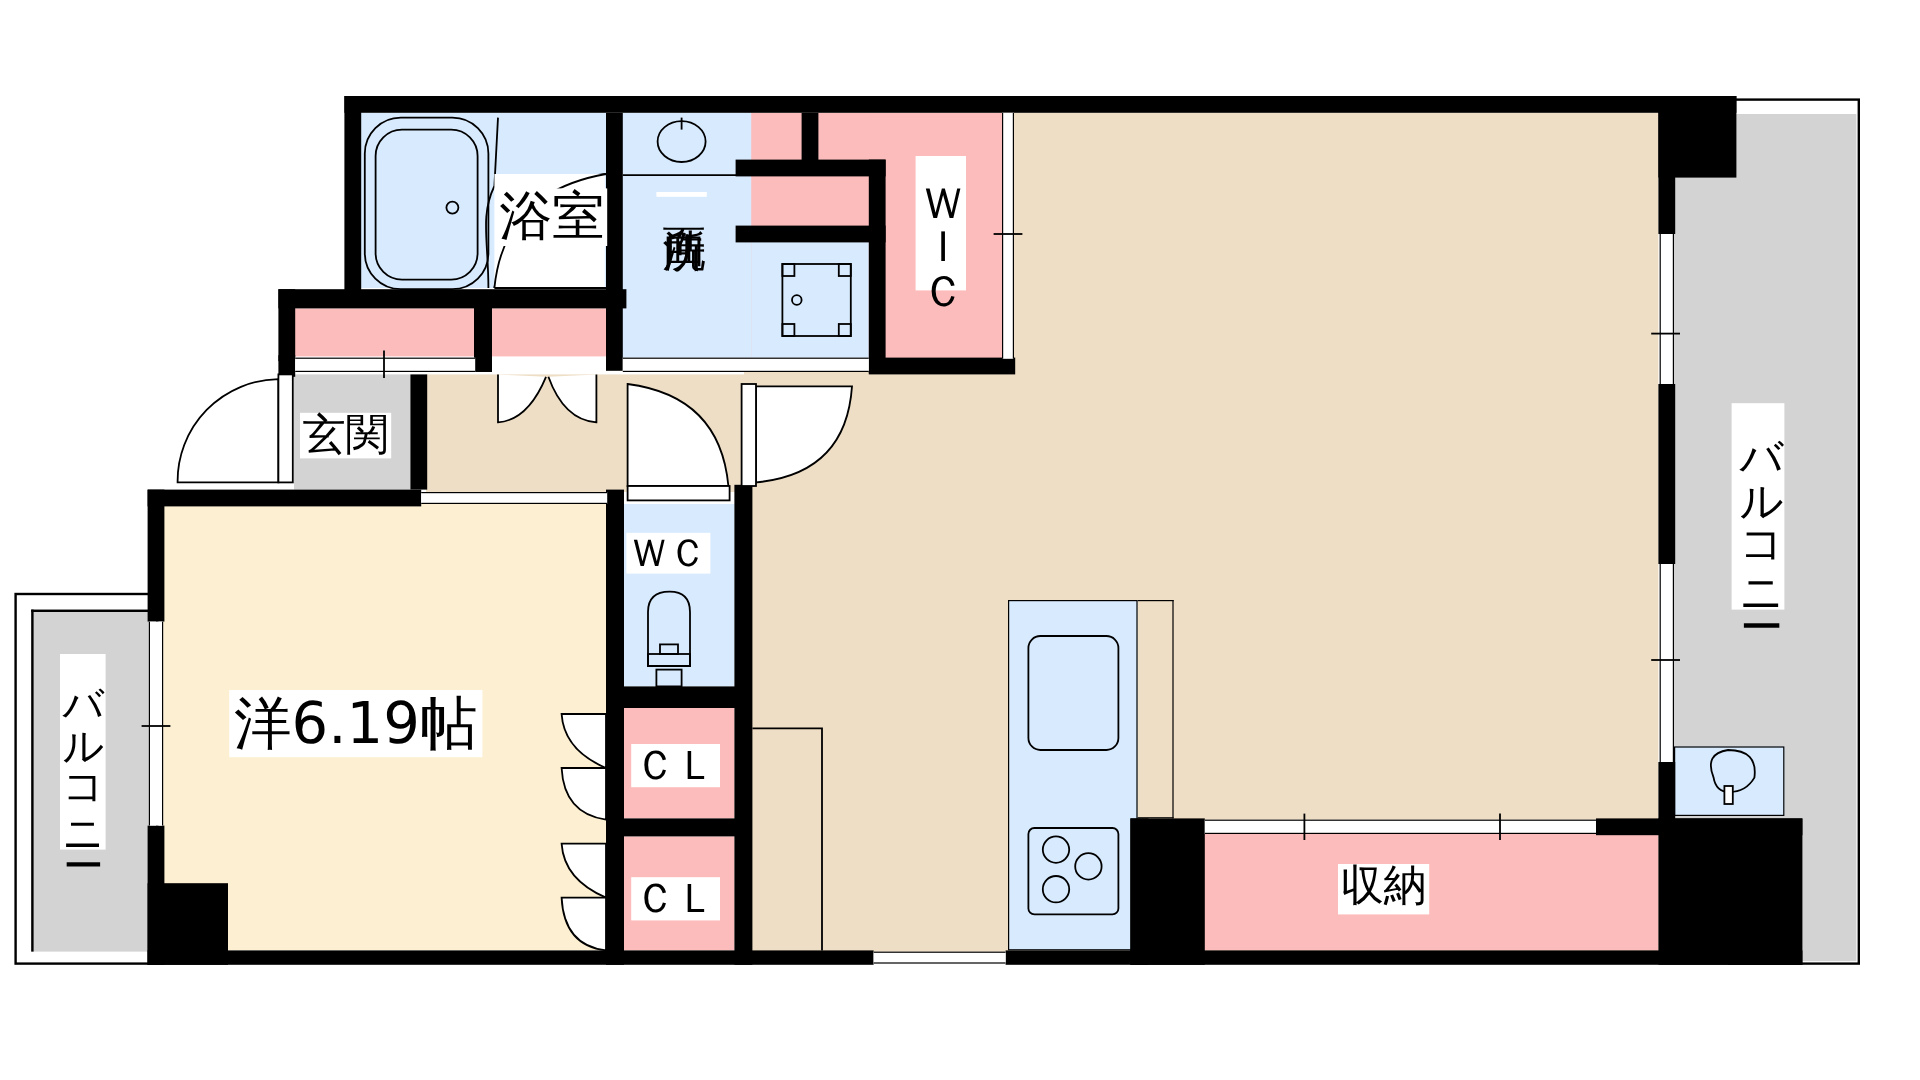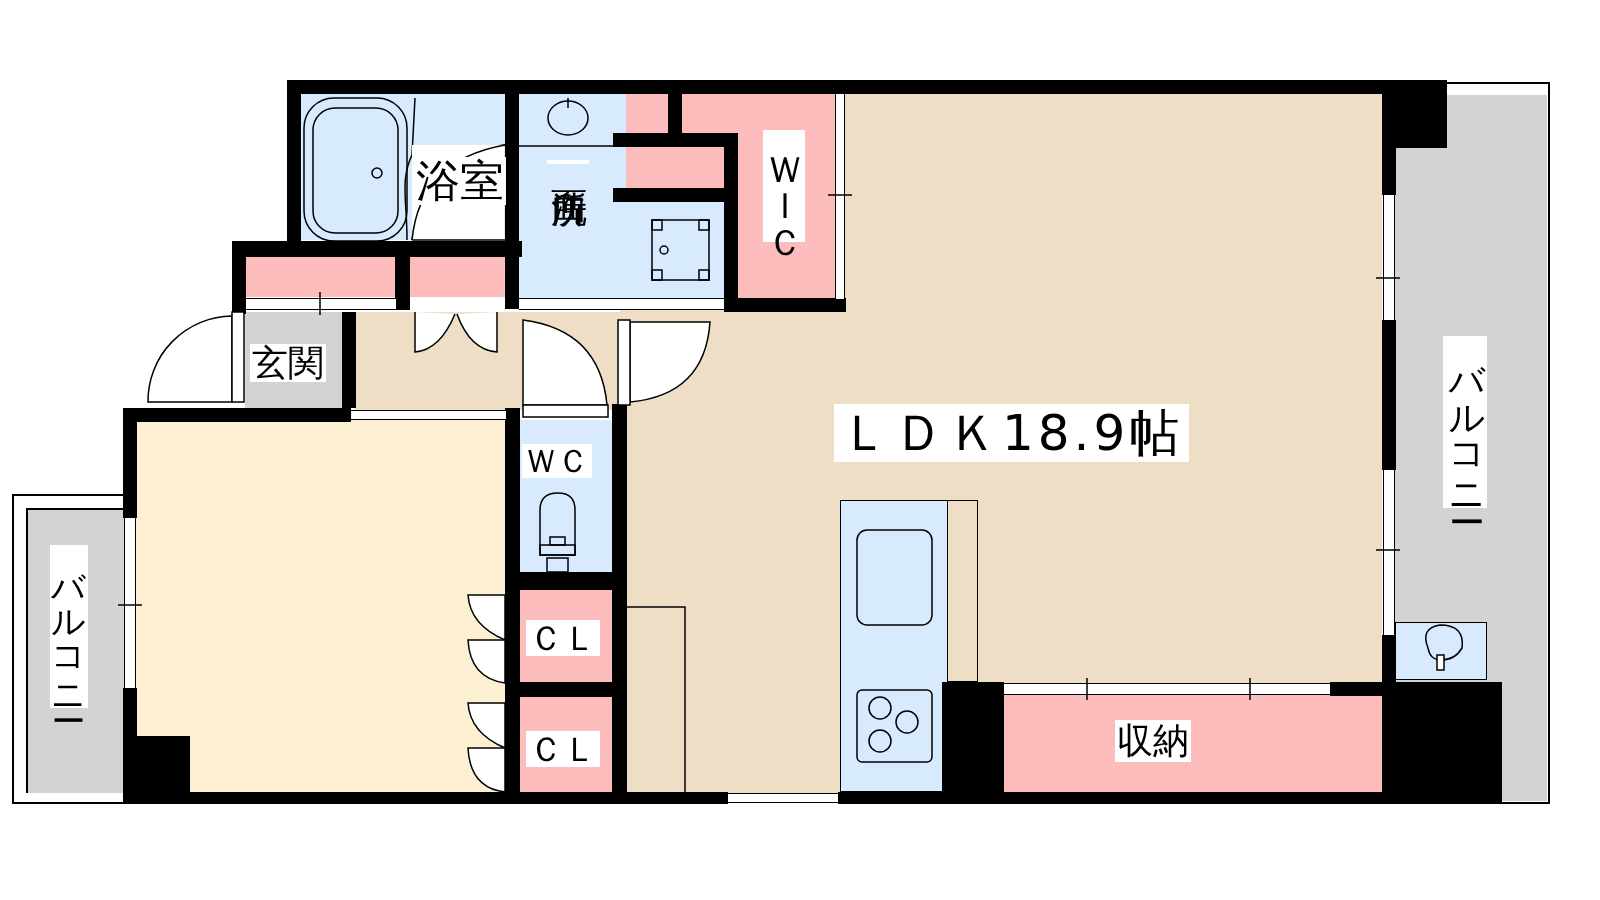--- a/index.html
+++ b/index.html
@@ -174,24 +174,24 @@
       <line x1="1376" y1="278" x2="1400" y2="278"></line>
       <line x1="1376" y1="550" x2="1400" y2="550"></line>
       <line x1="118" y1="605" x2="142" y2="605"></line>
       <line x1="1087" y1="678" x2="1087" y2="700"></line>
       <line x1="1250" y1="678" x2="1250" y2="700"></line>
       <line x1="320" y1="292" x2="320" y2="315"></line>
       <line x1="828" y1="195" x2="852" y2="195"></line>
     </g>
   </svg>
 
-  <div class="label" style="left:834px;top:404px;font-size:50px;padding:4px 6px;letter-spacing:4px;">ＬＤＫ18.9帖</div>
+  <div class="label" style="left:191px;top:575px;font-size:48px;padding:4px 4px;">洋6.19帖</div>
   <div class="label" style="left:414px;top:157px;font-size:44px;padding:2px;">浴室</div>
   <div class="vlabel" style="left:547px;top:160px;width:42px;font-size:36px;writing-mode:vertical-rl;padding:2px 0;">洗面所</div>
   <div class="vlabel" style="left:763px;top:130px;width:42px;font-size:36px;writing-mode:vertical-rl;text-orientation:upright;padding:2px 0;">ＷＩＣ</div>
   <div class="label" style="left:250px;top:344px;font-size:36px;padding:1px 2px;">玄関</div>
   <div class="label" style="left:522px;top:444px;font-size:32px;padding:1px 3px;">ＷＣ</div>
   <div class="label" style="left:526px;top:620px;font-size:34px;padding:1px 3px;">ＣＬ</div>
   <div class="label" style="left:526px;top:731px;font-size:34px;padding:1px 3px;">ＣＬ</div>
-  <div class="label" style="left:1115px;top:720px;font-size:36px;padding:3px 2px;">収納</div>
+  <div class="label" style="left:1115px;top:720px;font-size:36px;padding:3px 2px;font-family:Liberation Mono, monospace;">収納</div>
   <div class="vlabel" style="left:50px;top:545px;width:38px;font-size:34px;writing-mode:vertical-rl;text-orientation:upright;padding:4px 0;">バルコニー</div>
   <div class="vlabel" style="left:1443px;top:336px;width:44px;font-size:36px;writing-mode:vertical-rl;text-orientation:upright;padding:4px 0;">バルコニー</div>
 </div>
 
 </body></html>

